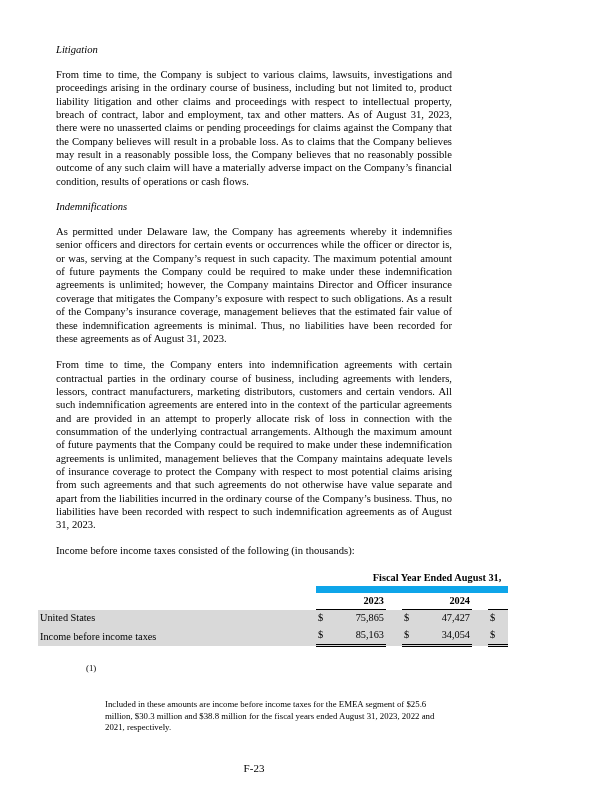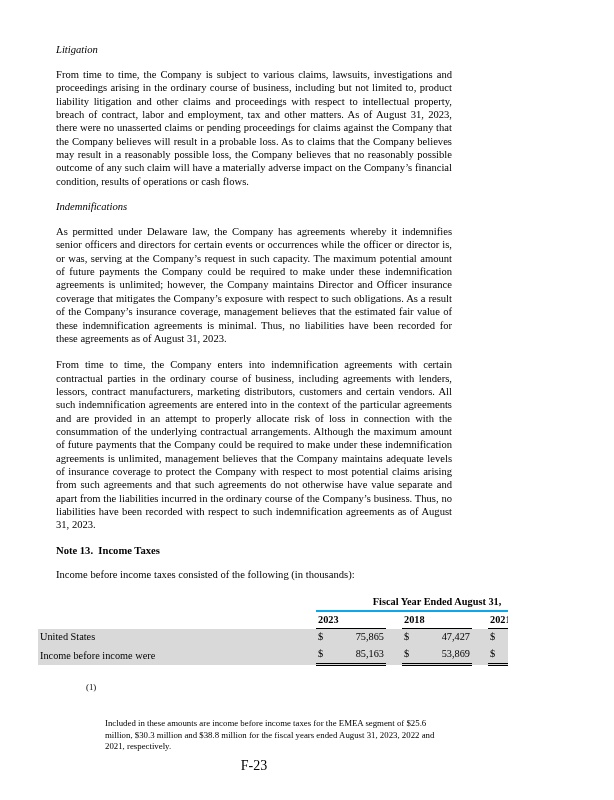--- a/index.html
+++ b/index.html
@@ -41,26 +41,26 @@
     font-size: 10.3px;
   }
   .fin-table td {
     padding: 2px 2px;
     vertical-align: bottom;
     line-height: 1.25;
   }
   .fin-table .span-head {
     font-weight: bold;
     text-align: center;
-    border-bottom: 2px solid #0ea5e9;
+    border-bottom: 7px solid #0ea5e9;
     padding-bottom: 1px;
   }
   .fin-table .year-head {
     font-weight: bold;
-    text-align: left;
+    text-align: right;
     border-bottom: 1px solid #000;
     margin-top: 27px;
   }
   .fin-table .shade td { background: var(--row-shade, #d9d9d9); }
   .fin-table .lbl { text-align: left; margin-top: 12px; }
   .fin-table .cur { text-align: left; }
   .fin-table .num { text-align: right; }
   .fin-table .rule-under { border-bottom: 1px solid #000; }
   .fin-table .rule-total { border-bottom: 3px double #000; }
   sup.fn-ref { font-size: 7px; vertical-align: super; line-height: 0; }
@@ -72,36 +72,35 @@
     line-height: 1.3;
     max-width: 472px;
   }
   .footnote .marker { width: 19px; flex: 0 0 19px; }
   .footnote .fn-text { flex: 1; text-align: left; margin-top: 36px; }
   .page-footer {
     position: absolute;
     left: 0; right: 0;
     bottom: 26px;
     text-align: center;
-    font-size: 14px;
+    font-size: 11px;
   }
 </style>
 </head>
 <body>
 
 <div class="page">
 
   <div class="heading-italic">Litigation</div>
   <p class="body-para">From time to time, the Company is subject to various claims, lawsuits, investigations and proceedings arising in the ordinary course of business, including but not limited to, product liability litigation and other claims and proceedings with respect to intellectual property, breach of contract, labor and employment, tax and other matters. As of August 31, 2023, there were no unasserted claims or pending proceedings for claims against the Company that the Company believes will result in a probable loss. As to claims that the Company believes may result in a reasonably possible loss, the Company believes that no reasonably possible outcome of any such claim will have a materially adverse impact on the Company’s financial condition, results of operations or cash flows.</p>
 
   <div class="heading-italic">Indemnifications</div>
   <p class="body-para">As permitted under Delaware law, the Company has agreements whereby it indemnifies senior officers and directors for certain events or occurrences while the officer or director is, or was, serving at the Company’s request in such capacity. The maximum potential amount of future payments the Company could be required to make under these indemnification agreements is unlimited; however, the Company maintains Director and Officer insurance coverage that mitigates the Company’s exposure with respect to such obligations. As a result of the Company’s insurance coverage, management believes that the estimated fair value of these indemnification agreements is minimal. Thus, no liabilities have been recorded for these agreements as of August 31, 2023.</p>
   <p class="body-para">From time to time, the Company enters into indemnification agreements with certain contractual parties in the ordinary course of business, including agreements with lenders, lessors, contract manufacturers, marketing distributors, customers and certain vendors. All such indemnification agreements are entered into in the context of the particular agreements and are provided in an attempt to properly allocate risk of loss in connection with the consummation of the underlying contractual arrangements. Although the maximum amount of future payments that the Company could be required to make under these indemnification agreements is unlimited, management believes that the Company maintains adequate levels of insurance coverage to protect the Company with respect to most potential claims arising from such agreements and that such agreements do not otherwise have value separate and apart from the liabilities incurred in the ordinary course of the Company’s business. Thus, no liabilities have been recorded with respect to such indemnification agreements as of August 31, 2023.</p>
 
-  <div class="note-title">Note 13.  Income Taxes</div>
   <div class="table-intro">Income before income taxes consisted of the following (in thousands):</div>
 
   <table class="fin-table">
     <colgroup>
       <col style="width:266px">
         <col style="width:12px">
       <col style="width:14px">
         <col style="width:56px">
       <col style="width:16px">
       <col style="width:14px">
@@ -114,21 +113,21 @@
     <tbody>
       <tr>
         <td colspan="2"></td>
         <td colspan="8" class="span-head">Fiscal Year Ended August 31,</td>
         <td></td>
       </tr>
       <tr>
         <td colspan="2"></td>
         <td colspan="2" class="year-head">2023</td>
         <td></td>
-        <td colspan="2" class="year-head">2018</td>
+        <td colspan="2" class="year-head">2024</td>
         <td></td>
         <td colspan="2" class="year-head">2021</td>
         <td></td>
       </tr>
 
       <tr class="shade">
         <td class="lbl">United States</td>
         <td></td>
         <td class="cur">$</td>
         <td class="num">75,865</td>
@@ -136,27 +135,27 @@
         <td class="cur">$</td>
         <td class="num">47,427</td>
         <td></td>
         <td class="cur">$</td>
         <td class="num">40,949</td>
         <td></td>
       </tr>
 
 
       <tr class="shade">
-        <td class="lbl">Income before income were</td>
+        <td class="lbl">Income before income taxes</td>
         <td></td>
         <td class="cur rule-total">$</td>
         <td class="num rule-total">85,163</td>
         <td></td>
         <td class="cur rule-total">$</td>
-        <td class="num rule-total">53,869</td>
+        <td class="num rule-total">34,054</td>
         <td></td>
         <td class="cur rule-total">$</td>
         <td class="num rule-total">86,499</td>
         <td></td>
       </tr>
     </tbody>
   </table>
 
   <div class="footnote">
     <div class="marker">(1)</div>

